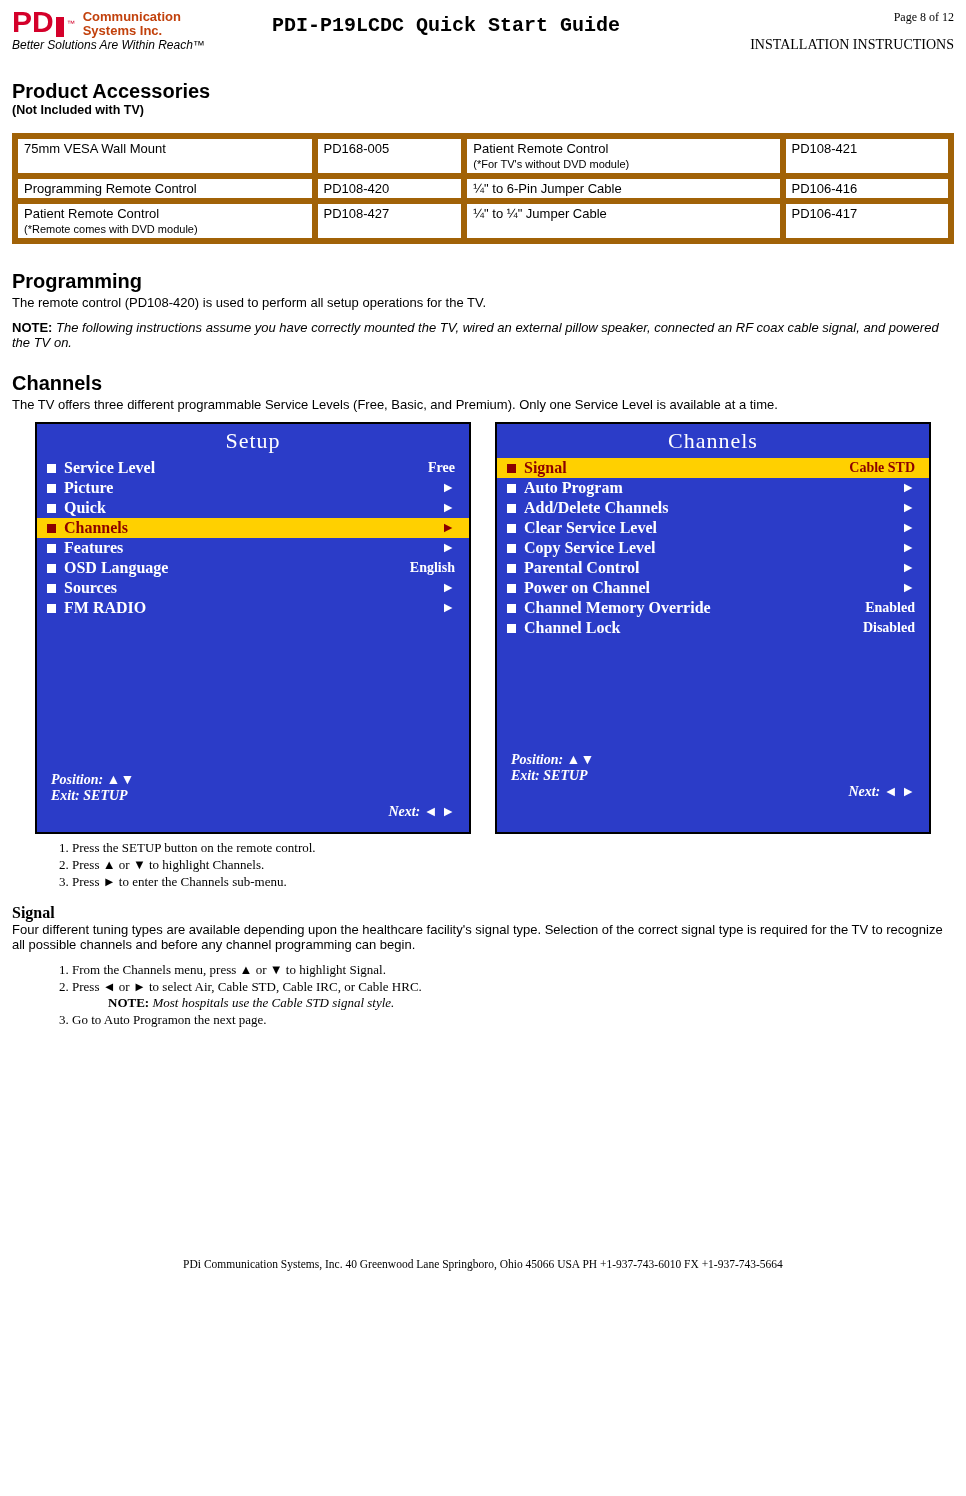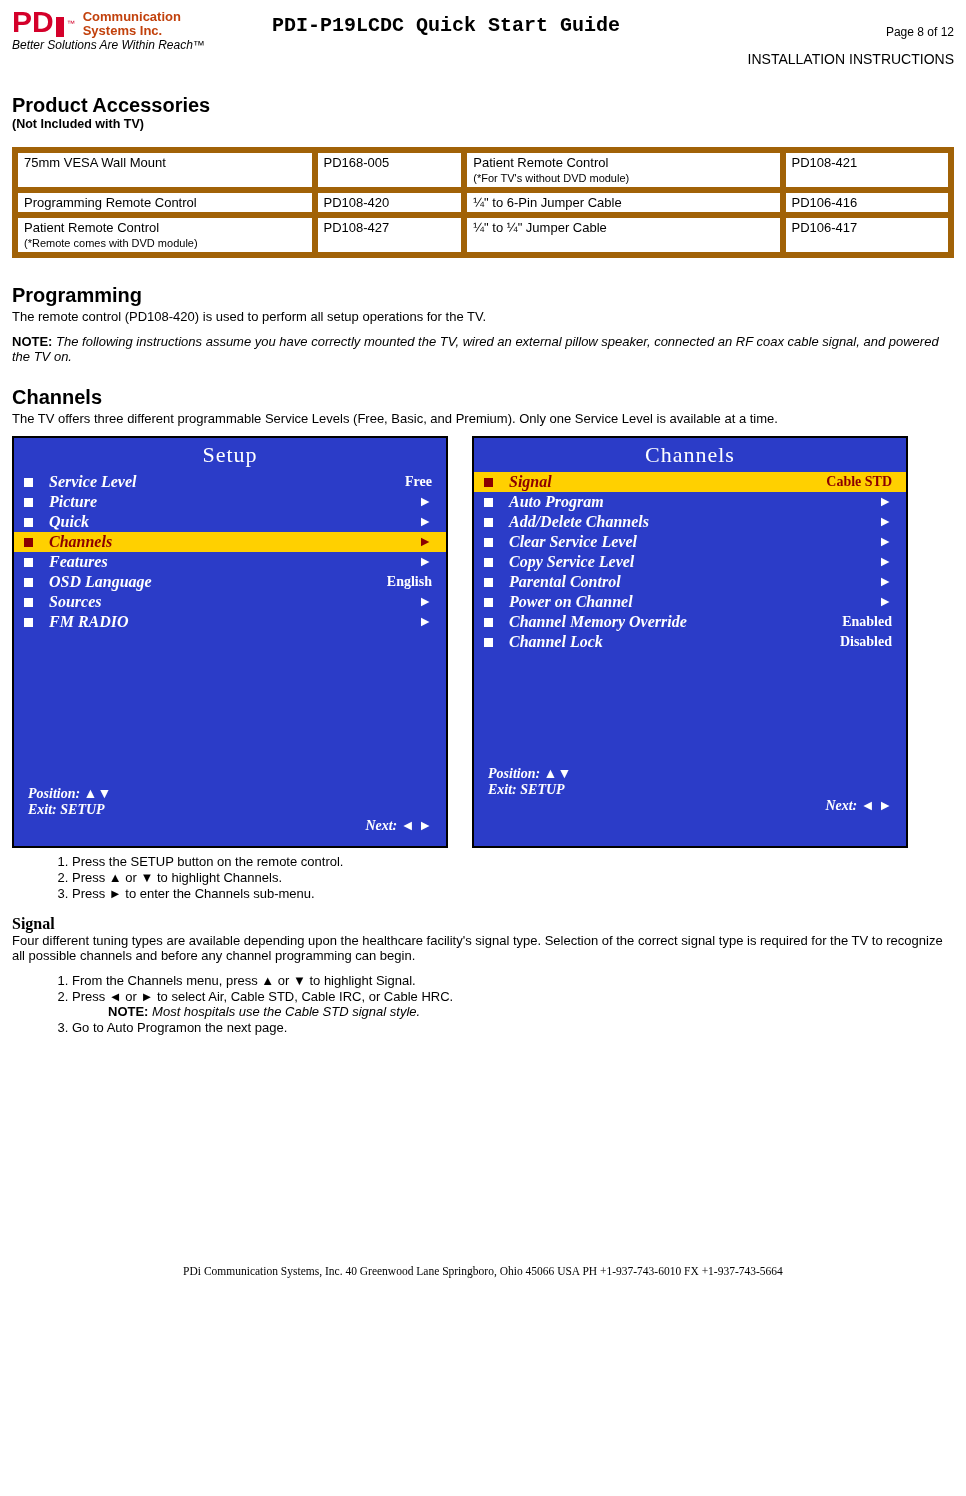--- a/index.html
+++ b/index.html
@@ -52,22 +52,21 @@
     flex: 1;
     text-align: left;
     font-family: Liberation Mono, monospace;
     font-size: 20px;
     font-weight: bold;
     padding-top: 4px;
   }
   .page-info {
     text-align: right;
     min-width: 200px;
-    font-family: Liberation Sans, sans-serif;
-    margin-top: 15px;
+    font-family: Liberation Serif, serif;
   }
   .page-num { font-size: 12px; }
   .section-label { font-size: 14px; margin-top: 12px;}
   h1.section { font-size: 20px; margin: 26px 0 0 0; }
   .subnote { font-size: 12.5px; font-weight: bold; margin-top: 0;}
   table.accessories {
     border-collapse: collapse;
     width: 100%;
     margin-top: 16px;
     font-size: 13px;
@@ -77,20 +76,21 @@
     padding: 2px 6px;
     vertical-align: top;
   }
   .small-note { font-size: 11px; }
   .body-text { font-size: 13px; margin: 2px 0 10px 0; }
   .note-line { font-size: 13px; margin: 0 0 22px 0; }
   .menus {
     display: flex;
     gap: 24px;
     margin-top: 8px;
+    justify-content: center;
   }
   .menu {
     width: 432px;
     background: #2b3cc8;
     border: 2px solid #000;
     color: #fff;
     font-family: "Times New Roman", serif;
     font-size: 16px;
     padding-bottom: 4px;
     position: relative;
@@ -102,21 +102,21 @@
     font-weight: normal;
     letter-spacing: 1px;
   }
   .menu .item {
     display: flex;
     justify-content: space-between;
     padding: 1px 14px 1px 10px;
     align-items: center;
     font-weight: bold;
   }
-  .menu .item .label { display:flex; align-items:center; gap:16px;font-style:italic;}
+  .menu .item .label { display:flex; align-items:center; gap:8px;}
   .menu .item .bullet {
     width: 9px; height: 9px; background: #fff; display:inline-block;
   }
   .menu .item.highlight {
     background: #ffd000;
     color: #8b0000;
   }
   .menu .item.highlight .bullet { background:#8b0000;}
   .menu .arrow { font-size: 14px; }
   .menu-spacer { height: 150px; }
@@ -128,20 +128,21 @@
     font-style: italic;
     font-weight: bold;
     font-size: 14px;
     flex-direction: column;
   }
   .menu .footer .left { line-height: 16px; }
   ol.steps {
     margin: 6px 0 10px 40px;
     padding: 0 0 0 20px;
     font-size: 13px;
+    font-family: Liberation Serif, serif;
   }
   ol.steps li { margin-bottom: 1px; }
   h3.subsection {
     font-family: "Times New Roman", serif;
     font-size: 16px;
     margin: 14px 0 0 0;
   }
   .indent-note { margin-left: 56px; font-size:13px;}
   .page-footer {
     text-align: center;

